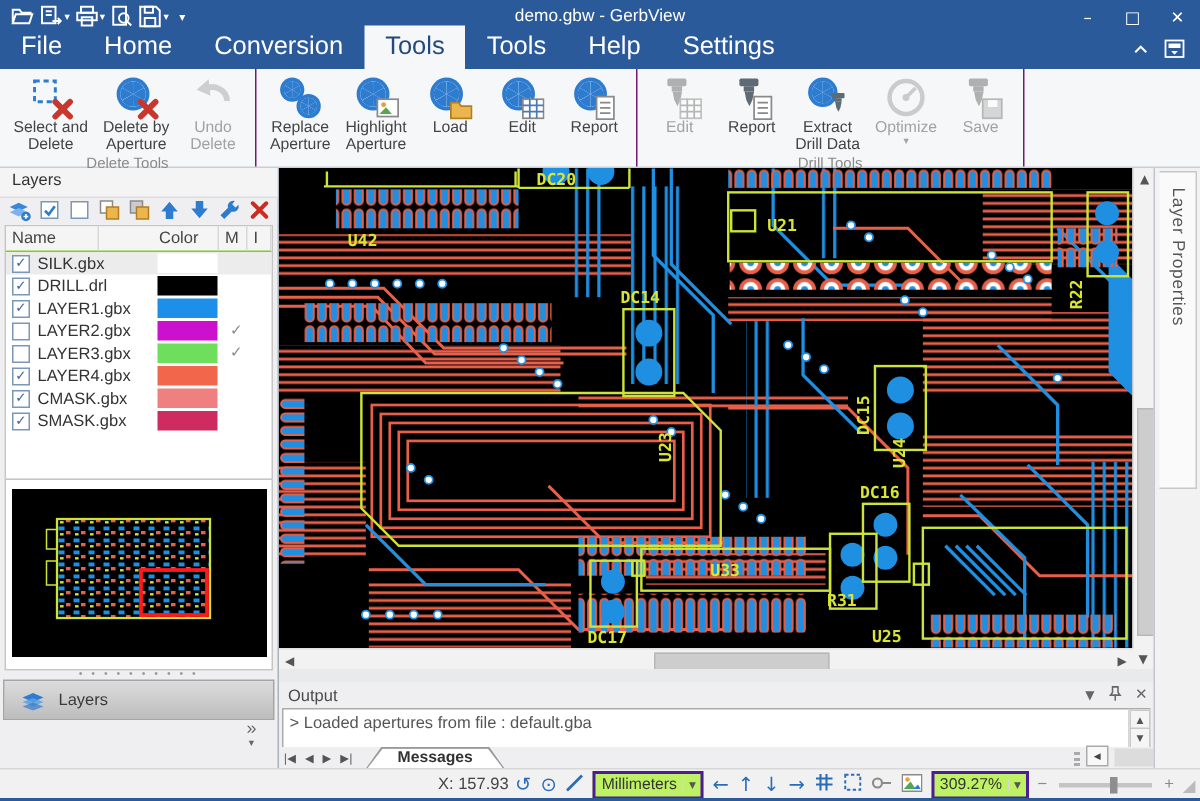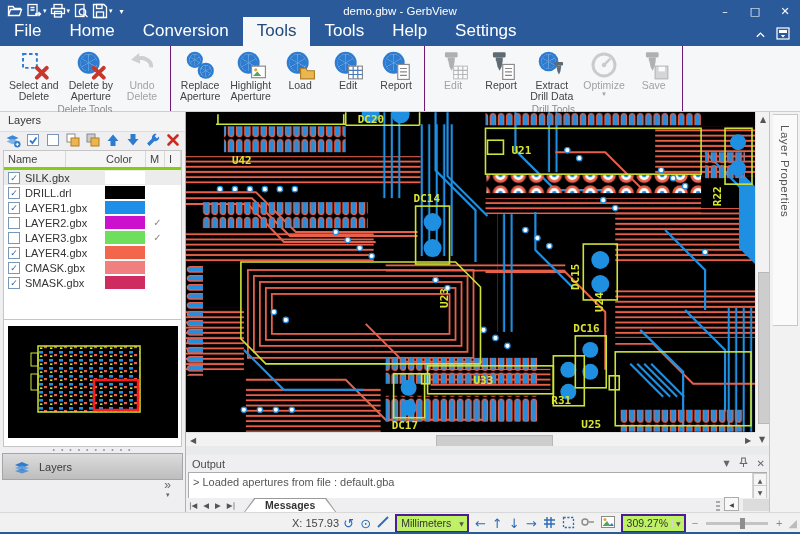--- a/index.html
+++ b/index.html
@@ -40,21 +40,21 @@
   
   #main{position:absolute;left:0;top:112px;width:800px;height:400px;background:#EDEEF0;}
 
   
   #leftpanel{position:absolute;left:0;top:0;width:185px;height:400px;background:#EFEFF1;border-right:1px solid #AAB2BC;}
   #lp-caption{position:absolute;left:0;top:0;right:0;height:17px;background:#F4F4F5;border-bottom:1px solid #DDD;
               padding:2px 0 0 8px;color:#333;}
   #lp-toolbar{position:absolute;left:4px;top:18px;height:19px;display:flex;align-items:center;gap:2px;}
   .ltool{width:18px;height:17px;display:flex;align-items:center;justify-content:center;}
   #layerlist{position:absolute;left:3px;right:3px;top:38px;height:168px;background:#fff;border:1px solid #C5C5C5;}
-  #lheader{display:flex;height:16px;background:#F5F5F6;border-bottom:3px solid #84cc16;color:#444;justify-content:flex-end;}
+  #lheader{display:flex;height:16px;background:#F5F5F6;border-bottom:1px solid #84cc16;color:#444;justify-content:flex-end;}
   #lheader div{padding-top:2px;border-right:1px solid #D8D8D8;padding-left:4px;box-sizing:border-box;}
   .col-name{flex:1;} .col-color{width:44px;margin-left:36px;} .col-m{width:19px;} .col-i{width:16px;}
   .lrow{display:flex;align-items:center;height:15px;}
   .lrow.selected{background:#ECECEC;}
   .lcheck{width:10px;height:10px;border:1px solid #7A97B8;background:#fff;margin:0 5px 0 4px;
           font-size:9px;line-height:10px;text-align:center;color:#3F65A0;font-family:"DejaVu Sans";}
   .lname{flex:1;color:#333;}
   .lswatch{width:40px;height:13px;margin-right:3px;}
   .lm{width:19px;text-align:center;color:#888;font-size:10px;font-family:"DejaVu Sans";}
   .li{width:14px;}

